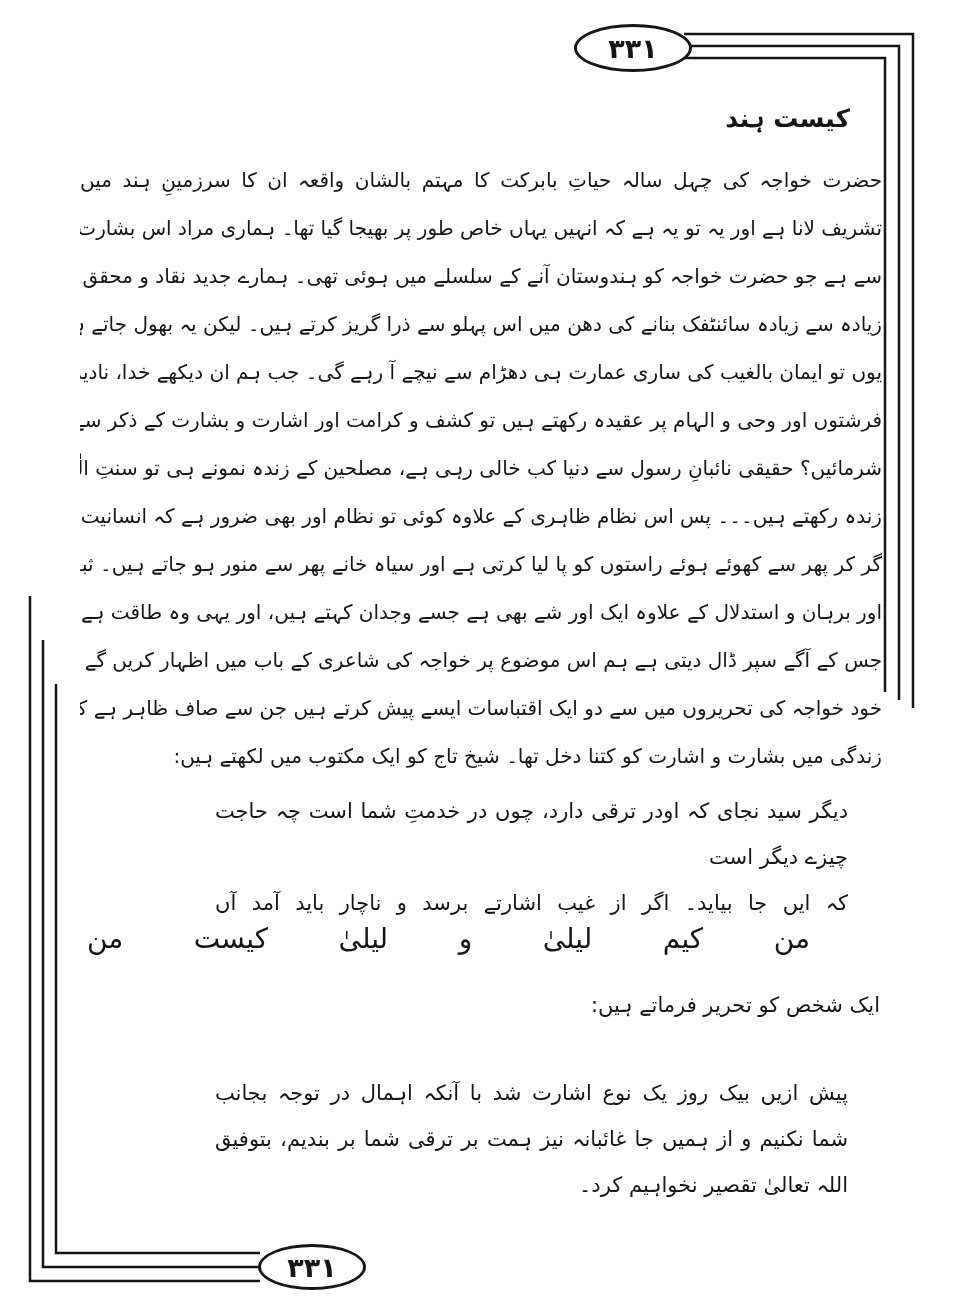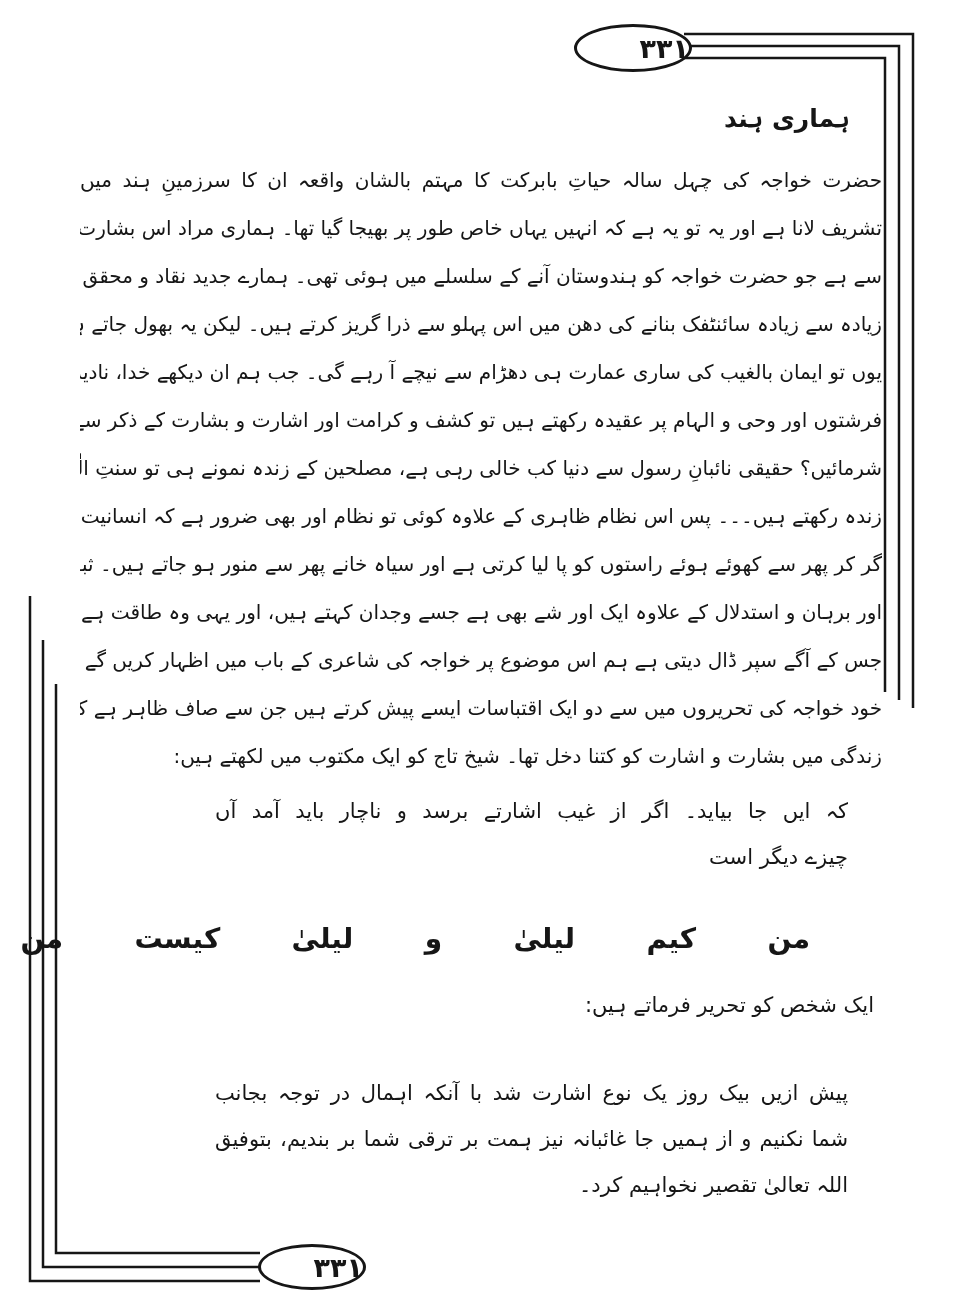--- a/index.html
+++ b/index.html
@@ -24,20 +24,21 @@
     width: 960px;
     height: 1307px;
     pointer-events: none;
   }
   .badge {
     position: absolute;
     border: 3px solid #161616;
     border-radius: 50%;
     display: flex;
     align-items: center;
+    justify-content: center;
     font-weight: bold;
     font-size: 27px;
     background: #ffffff;
     letter-spacing: 2px;
   }
   .badge-top { left: 574px; top: 24px; width: 112px; height: 42px; }
   .badge-bottom { left: 258px; top: 1244px; width: 102px; height: 40px; }
 
   .heading {
     position: absolute;
@@ -87,29 +88,29 @@
   .quote-block .line.partial {
     text-align: right;
     text-align-last: right;
   }
   .verse {
     position: absolute;
     right: 150px;
     left: 164px;
     top: 922px;
     font-size: 28px;
-    font-weight: bold;
+    font-weight: normal;
     text-align: left;
     direction: rtl;
     word-spacing: 2.2em;
     white-space: nowrap;
   }
   .intro-2 {
     position: absolute;
-    right: 86px;
+    right: 80px;
     left: 80px;
     top: 982px;
     font-size: 21px;
     line-height: 46px;
     text-align: right;
     direction: rtl;
   }
 </style>
 </head>
 <body>
@@ -129,41 +130,42 @@
     </g>
   </svg>
 
   <div class="badge badge-top">
     <span>۳۳۱</span>
   </div>
   <div class="badge badge-bottom">
     <span>۳۳۱</span>
   </div>
 
-  <div class="heading">ہماری ہند</div>
+  <div class="heading">کیست ہند</div>
 
   <div class="body-block">
     <div class="line">حضرت خواجہ کی چہل سالہ حیاتِ بابرکت کا مہتم بالشان واقعہ ان کا سرزمینِ ہند میں</div>
     <div class="line">تشریف لانا ہے اور یہ تو یہ ہے کہ انہیں یہاں خاص طور پر بھیجا گیا تھا۔ ہماری مراد اس بشارت و اشارت</div>
     <div class="line">سے ہے جو حضرت خواجہ کو ہندوستان آنے کے سلسلے میں ہوئی تھی۔ ہمارے جدید نقاد و محقق اپنی تحریروں کو</div>
     <div class="line">زیادہ سے زیادہ سائنٹفک بنانے کی دھن میں اس پہلو سے ذرا گریز کرتے ہیں۔ لیکن یہ بھول جاتے ہیں کہ</div>
     <div class="line">یوں تو ایمان بالغیب کی ساری عمارت ہی دھڑام سے نیچے آ رہے گی۔ جب ہم ان دیکھے خدا، نادیدہ</div>
     <div class="line">فرشتوں اور وحی و الہام پر عقیدہ رکھتے ہیں تو کشف و کرامت اور اشارت و بشارت کے ذکر سے کیوں</div>
     <div class="line">شرمائیں؟ حقیقی نائبانِ رسول سے دنیا کب خالی رہی ہے، مصلحین کے زندہ نمونے ہی تو سنتِ الٰہی کو ہمیشہ</div>
     <div class="line">زندہ رکھتے ہیں۔۔۔ پس اس نظام ظاہری کے علاوہ کوئی تو نظام اور بھی ضرور ہے کہ انسانیت قعرِ مذلت میں</div>
     <div class="line">گر کر پھر سے کھوئے ہوئے راستوں کو پا لیا کرتی ہے اور سیاہ خانے پھر سے منور ہو جاتے ہیں۔ ثبوت و دلیل</div>
     <div class="line">اور برہان و استدلال کے علاوہ ایک اور شے بھی ہے جسے وجدان کہتے ہیں، اور یہی وہ طاقت ہے کہ عقل</div>
     <div class="line">جس کے آگے سپر ڈال دیتی ہے ہم اس موضوع پر خواجہ کی شاعری کے باب میں اظہار کریں گے تاہم یہاں</div>
     <div class="line">خود خواجہ کی تحریروں میں سے دو ایک اقتباسات ایسے پیش کرتے ہیں جن سے صاف ظاہر ہے کہ ان کی</div>
     <div class="line partial">زندگی میں بشارت و اشارت کو کتنا دخل تھا۔ شیخ تاج کو ایک مکتوب میں لکھتے ہیں:</div>
   </div>
 
   <div class="quote-block quote-1">
+    <div class="line">دیگر سید نجای کہ اودر ترقی دارد، چوں در خدمتِ شما است چہ حاجت</div>
+    <div class="line partial">چیزے دیگر است</div>
     <div class="line">کہ ایں جا بیاید۔ اگر از غیب اشارتے برسد و ناچار باید آمد آں</div>
-    <div class="line partial">چیزے دیگر است</div>
   </div>
 
   <div class="verse">من کیم لیلیٰ و لیلیٰ کیست من</div>
 
   <div class="intro-2">ایک شخص کو تحریر فرماتے ہیں:</div>
 
   <div class="quote-block quote-2">
     <div class="line">پیش ازیں بیک روز یک نوع اشارت شد با آنکہ اہمال در توجہ بجانب</div>
     <div class="line">شما نکنیم و از ہمیں جا غائبانہ نیز ہمت بر ترقی شما بر بندیم، بتوفیق</div>
     <div class="line partial">اللہ تعالیٰ تقصیر نخواہیم کرد۔</div>

